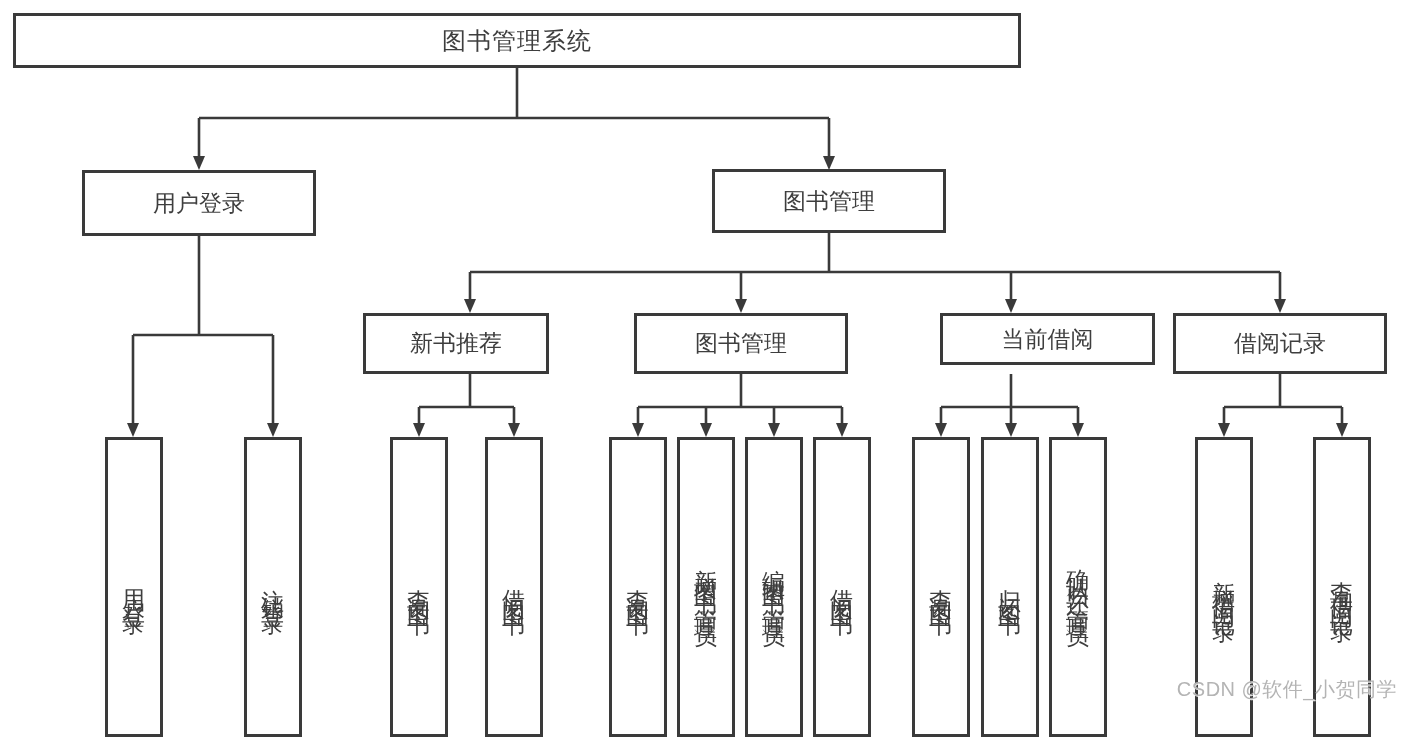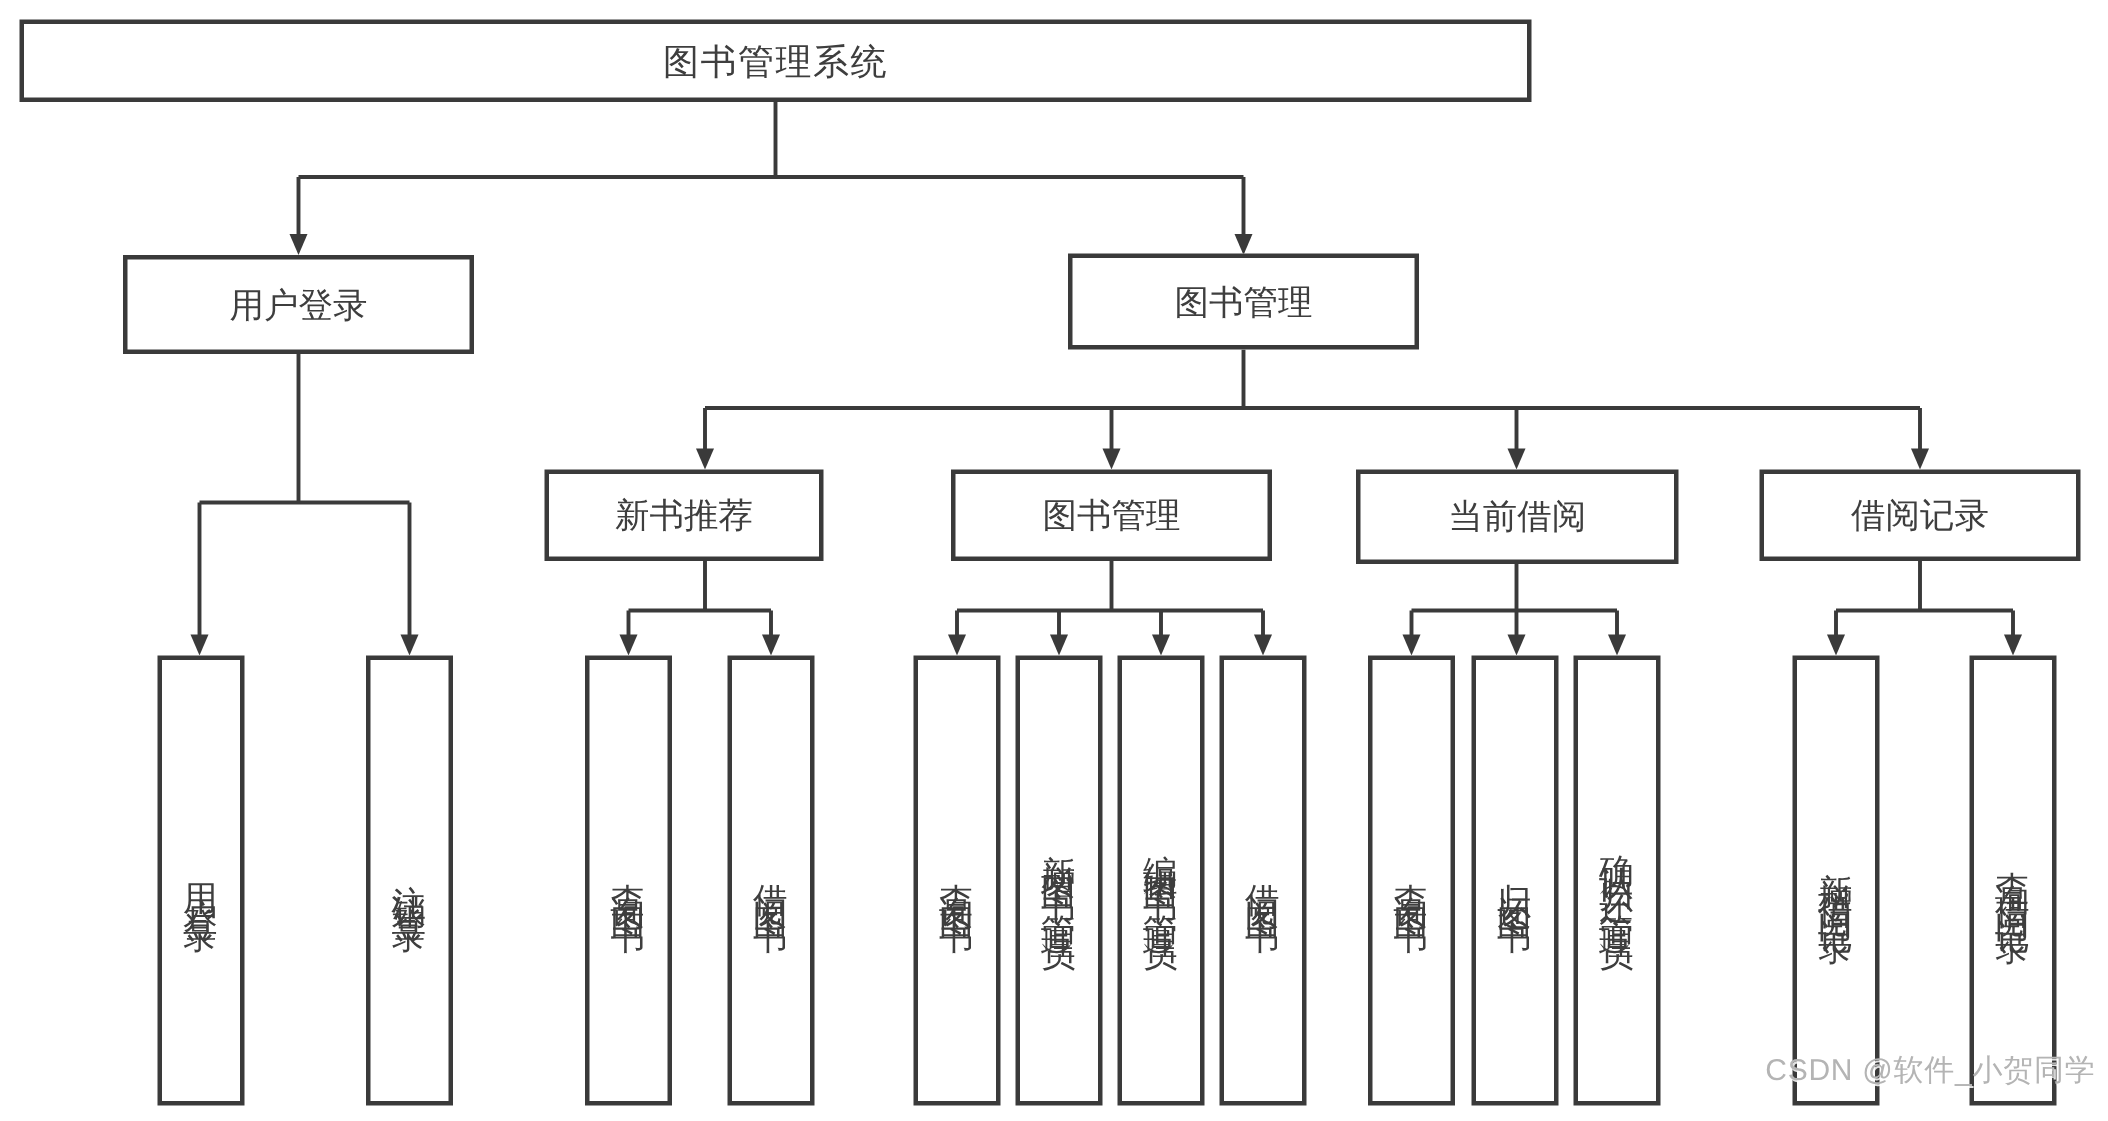--- a/index.html
+++ b/index.html
@@ -24,21 +24,21 @@
   .node.root{font-size:24px;letter-spacing:1px;}
   .node.leaf{font-size:23px;}
   .leaf .vtext{
     writing-mode:vertical-lr;
     text-orientation:mixed;
     line-height:1.05;
     letter-spacing:8px;
     white-space:nowrap;
   }
   .watermark{
-    position:absolute;right:8px;top:700px;
+    position:absolute;right:8px;top:676px;
     font-size:20px;
     color:var(--watermark,#b4b4b4);
     text-shadow:1px 1px 0 rgba(255,255,255,0.85);
     letter-spacing:0.5px;
   }
 </style>
 </head>
 <body>
 
 <div class="canvas">
@@ -73,21 +73,21 @@
     <polygon class="ah" points="1336,423 1348,423 1342,437"></polygon>
   </svg>
 
   <div class="node root" style="left:13px;top:13px;width:1008px;height:55px;">图书管理系统</div>
 
   <div class="node" style="left:82px;top:170px;width:234px;height:66px;">用户登录</div>
   <div class="node" style="left:712px;top:169px;width:234px;height:64px;">图书管理</div>
 
   <div class="node" style="left:363px;top:313px;width:186px;height:61px;">新书推荐</div>
   <div class="node" style="left:634px;top:313px;width:214px;height:61px;">图书管理</div>
-  <div class="node" style="left:904px;top:313px;width:215px;height:63px;text-align:center;">当前借阅</div>
+  <div class="node" style="left:940px;top:313px;width:215px;height:52px;text-align:center;">当前借阅</div>
   <div class="node" style="left:1173px;top:313px;width:214px;height:61px;">借阅记录</div>
 
   <div class="node leaf" style="left:105px;top:437px;width:58px;height:300px;">
     <span class="vtext">用户登录</span>
   </div>
   <div class="node leaf" style="left:244px;top:437px;width:58px;height:300px;">
     <span class="vtext">注销登录</span>
   </div>
 
   <div class="node leaf" style="left:390px;top:437px;width:58px;height:300px;">

